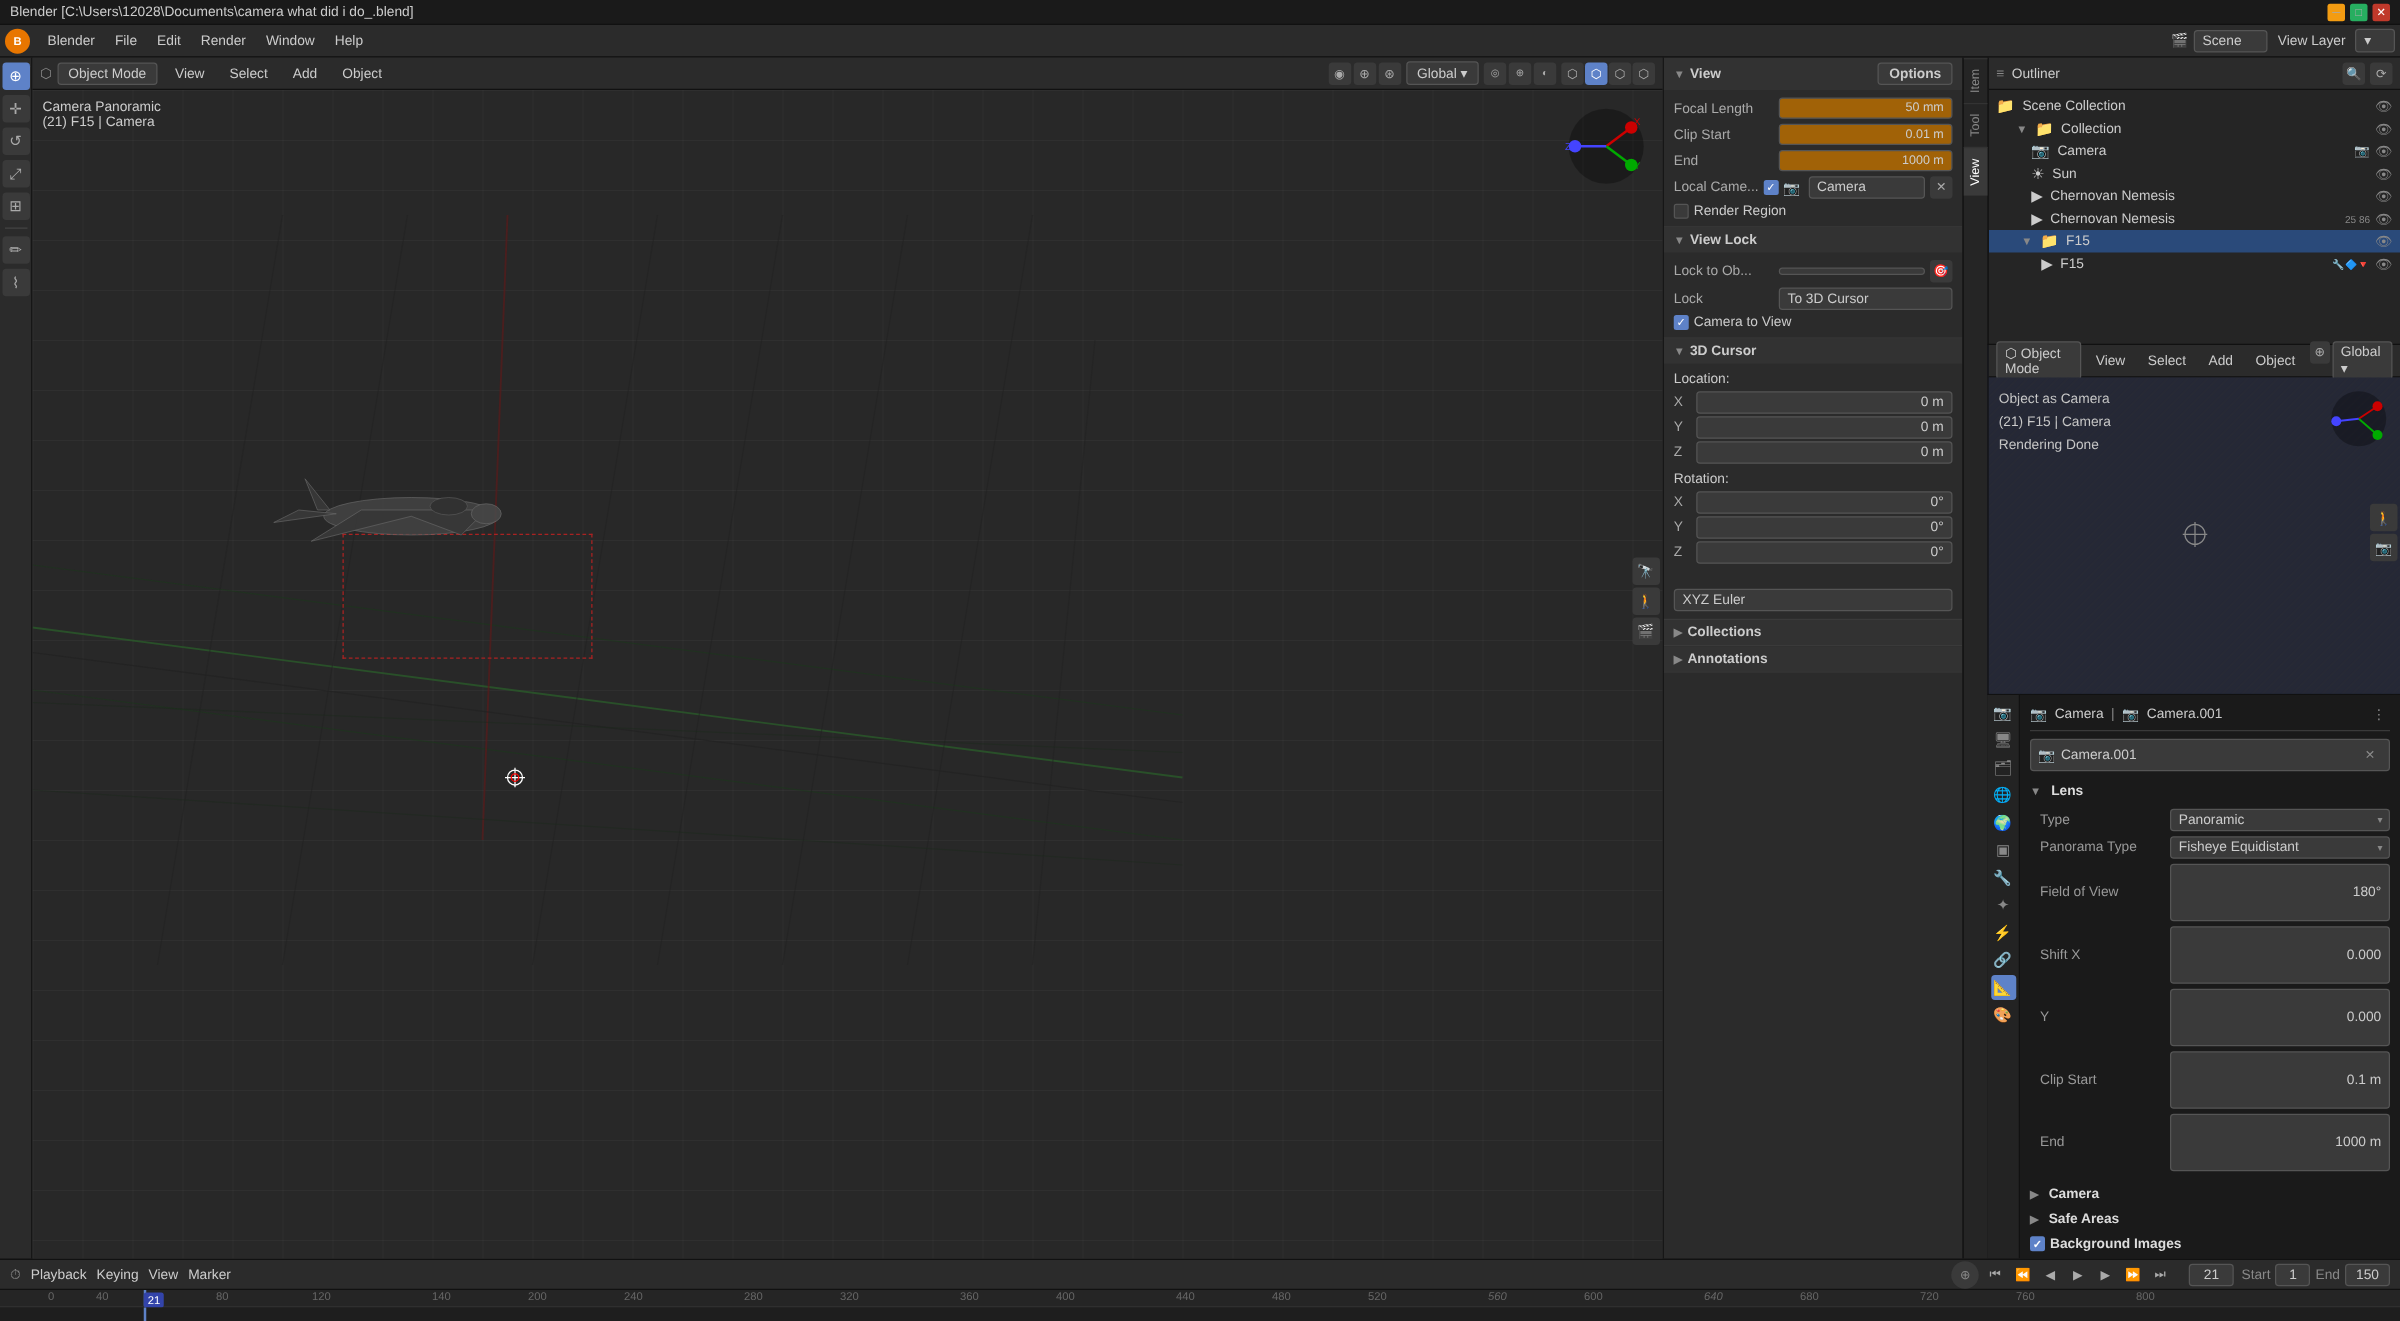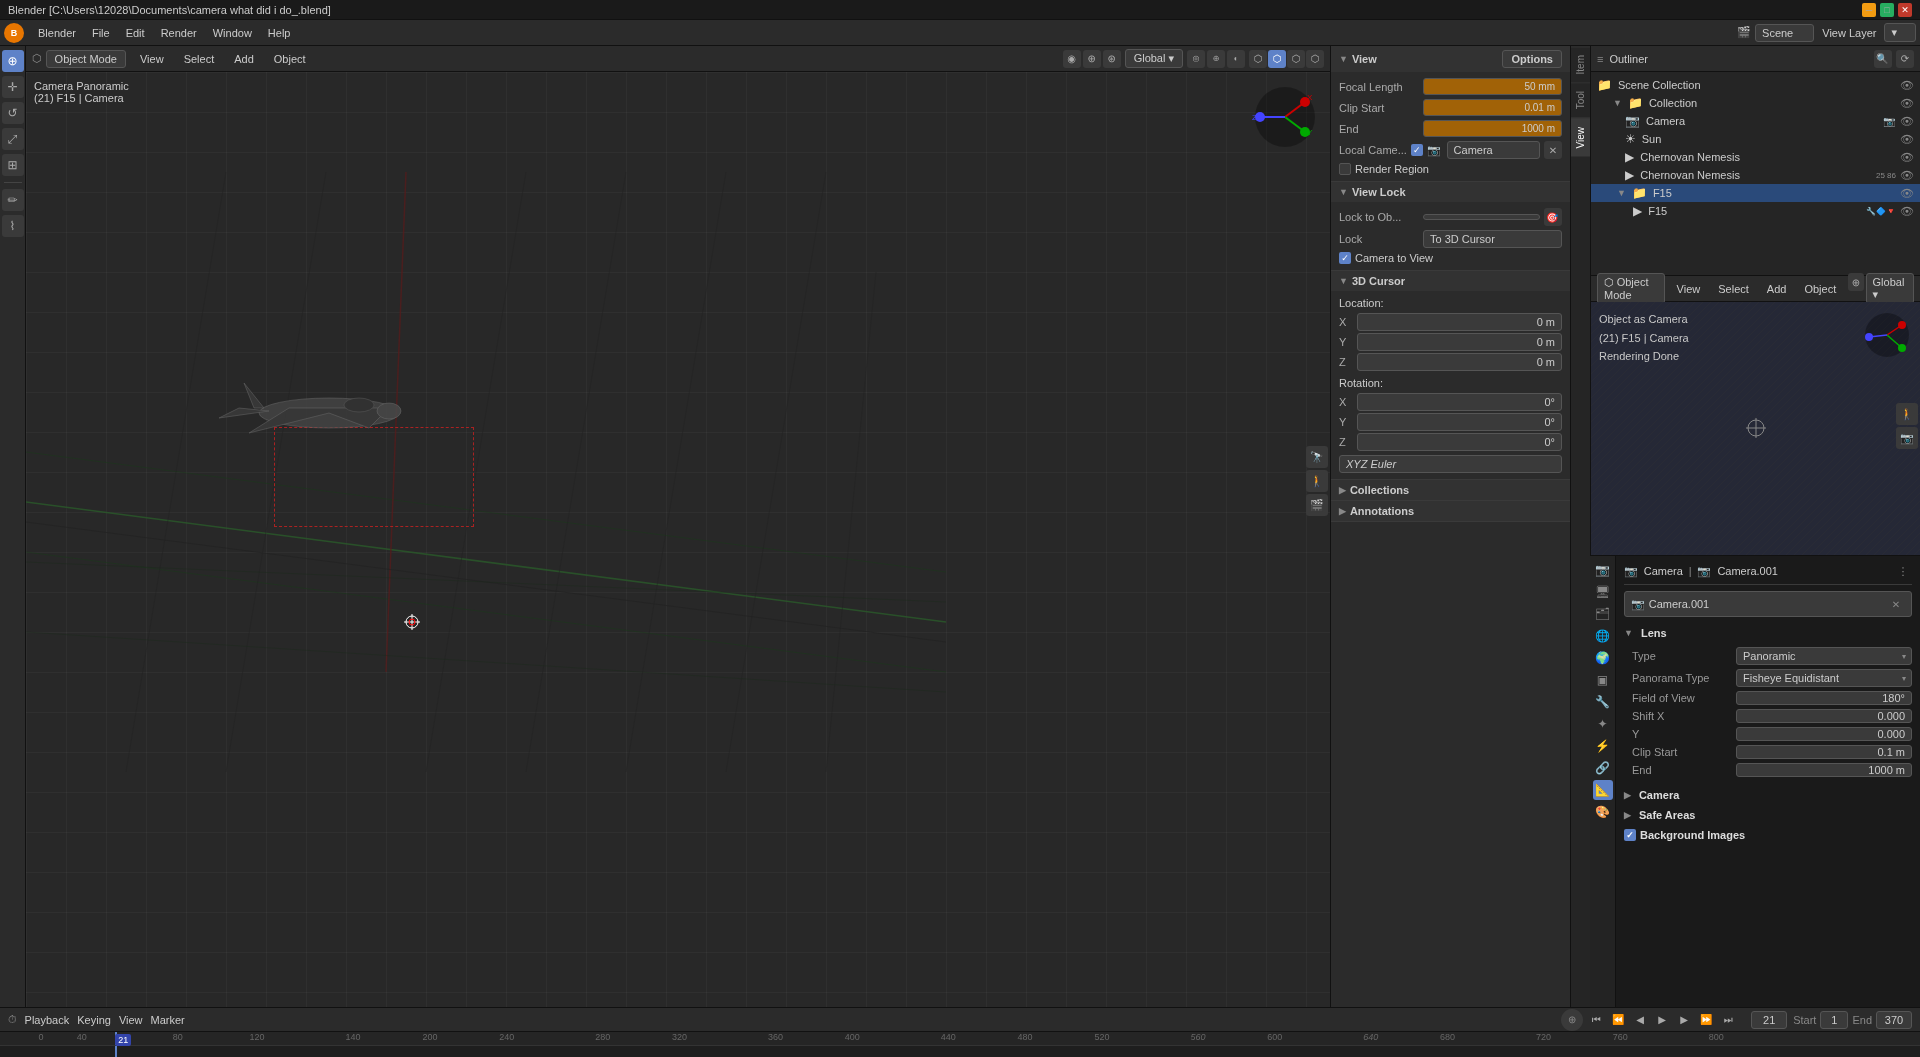--- a/index.html
+++ b/index.html
@@ -360,21 +360,21 @@
     .props-label {
       color: #999;
       font-size: 11px;
       text-align: left;
       min-width: 100px;
     }
     .props-input {
       background: #3a3a3a;
       border: 1px solid #555;
       border-radius: 3px;
-      padding: 0 6px;
+      padding: 16px 6px;
       color: #ccc;
       font-size: 11px;
       flex: 1;
       text-align: right;
     }
     .props-dropdown {
       background: #3a3a3a;
       border: 1px solid #555;
       border-radius: 3px;
       padding: 2px 22px 2px 6px;
@@ -788,21 +788,21 @@
             <div class="xyz-value">0°</div>
           </div>
           <div class="xyz-row" style="margin-top:2px;">
             <span class="xyz-label">Y</span>
             <div class="xyz-value">0°</div>
           </div>
           <div class="xyz-row" style="margin-top:2px;">
             <span class="xyz-label">Z</span>
             <div class="xyz-value">0°</div>
           </div>
-          <div style="margin-top:4px;font-style:italic;">
+          <div style="margin-top:20px;">
             <div style="background:#3a3a3a;border:1px solid #555;border-radius:3px;padding:2px 6px;font-size:11px;color:#ccc;cursor:pointer;">XYZ Euler</div>
           </div>
         </div>
       </div>
 
       <div class="n-panel-section">
         <div class="n-panel-header">
           <span class="arrow">▶</span>
           <span>Collections</span>
         </div>
@@ -1078,21 +1078,21 @@
         <div class="tl-btn">⏩</div>
         <div class="tl-btn">⏭</div>
       </div>
 
       <div class="tl-current-frame">21</div>
 
       <div style="display:flex;align-items:center;gap:4px;font-size:11px;color:#888;">
         <span>Start</span>
         <div class="tl-current-frame" style="min-width:28px;">1</div>
         <span>End</span>
-        <div class="tl-current-frame" style="min-width:36px;">370</div>
+        <div class="tl-current-frame" style="min-width:36px;">150</div>
       </div>
     </div>
   </div>
 
   <div style="flex:1;background:#1e1e1e;position:relative;overflow:hidden;">
 
     <div style="height:14px;background:#252525;border-bottom:1px solid #333;position:relative;">
       <div style="position:absolute;left:2%;font-size:9px;color:#666;">0</div>
       <div style="position:absolute;left:4%;font-size:9px;color:#666;">40</div>
       <div style="position:absolute;left:9%;font-size:9px;color:#666;">80</div>

